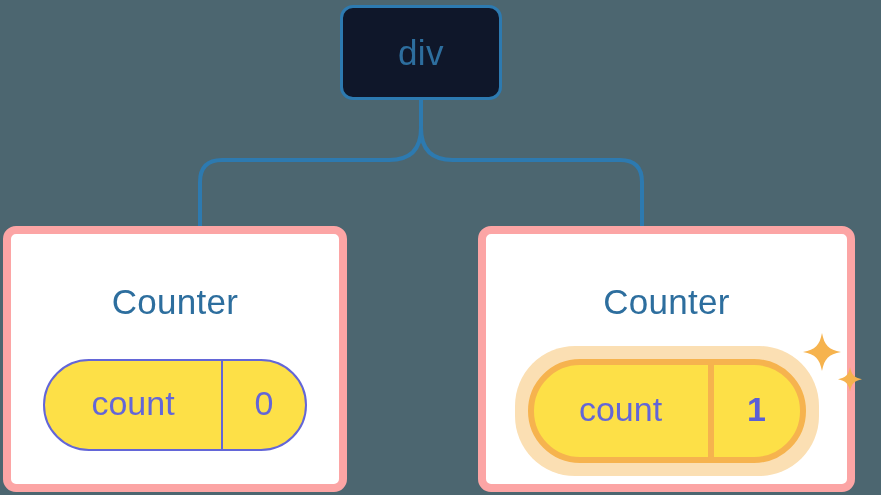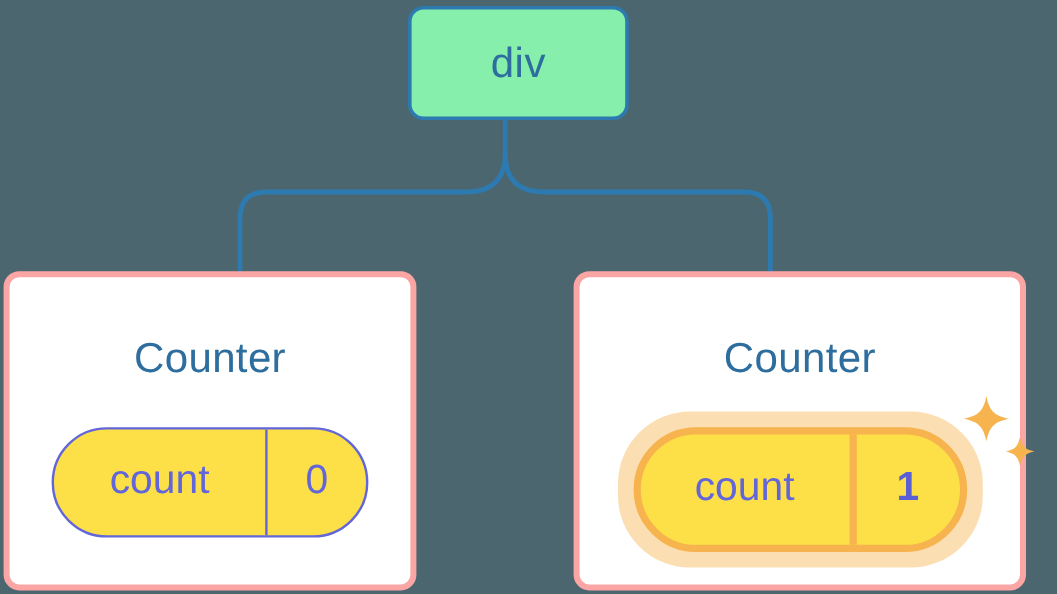--- a/index.html
+++ b/index.html
@@ -28,44 +28,44 @@
     width: 881px;
     height: 495px;
     pointer-events: none;
   }
 
   
   .root-node {
     position: absolute;
     left: 340px;
     top: 5px;
-    width: 184px;
+    width: 162px;
     height: 95px;
-    background: #86efac;
+    background: #0f172a;
     border: 3px solid #2d7ab0;
     border-radius: 13px;
     box-sizing: border-box;
     display: flex;
     align-items: center;
     justify-content: center;
   }
   .root-label {
     font-size: 35px;
     color: #2d6e9e;
     letter-spacing: 0.5px;
     line-height: 1;
   }
 
   
   .card {
     position: absolute;
     top: 226px;
     height: 266px;
     background: #ffffff;
-    border: 5px solid #fca5a5;
+    border: 8px solid #fca5a5;
     border-radius: 13px;
     box-sizing: border-box;
     display: flex;
     flex-direction: column;
     align-items: center;
   }
   .card-left  { left: 3px;   width: 344px; }
   .card-right { left: 478px; width: 377px; }
 
   .card-title {

